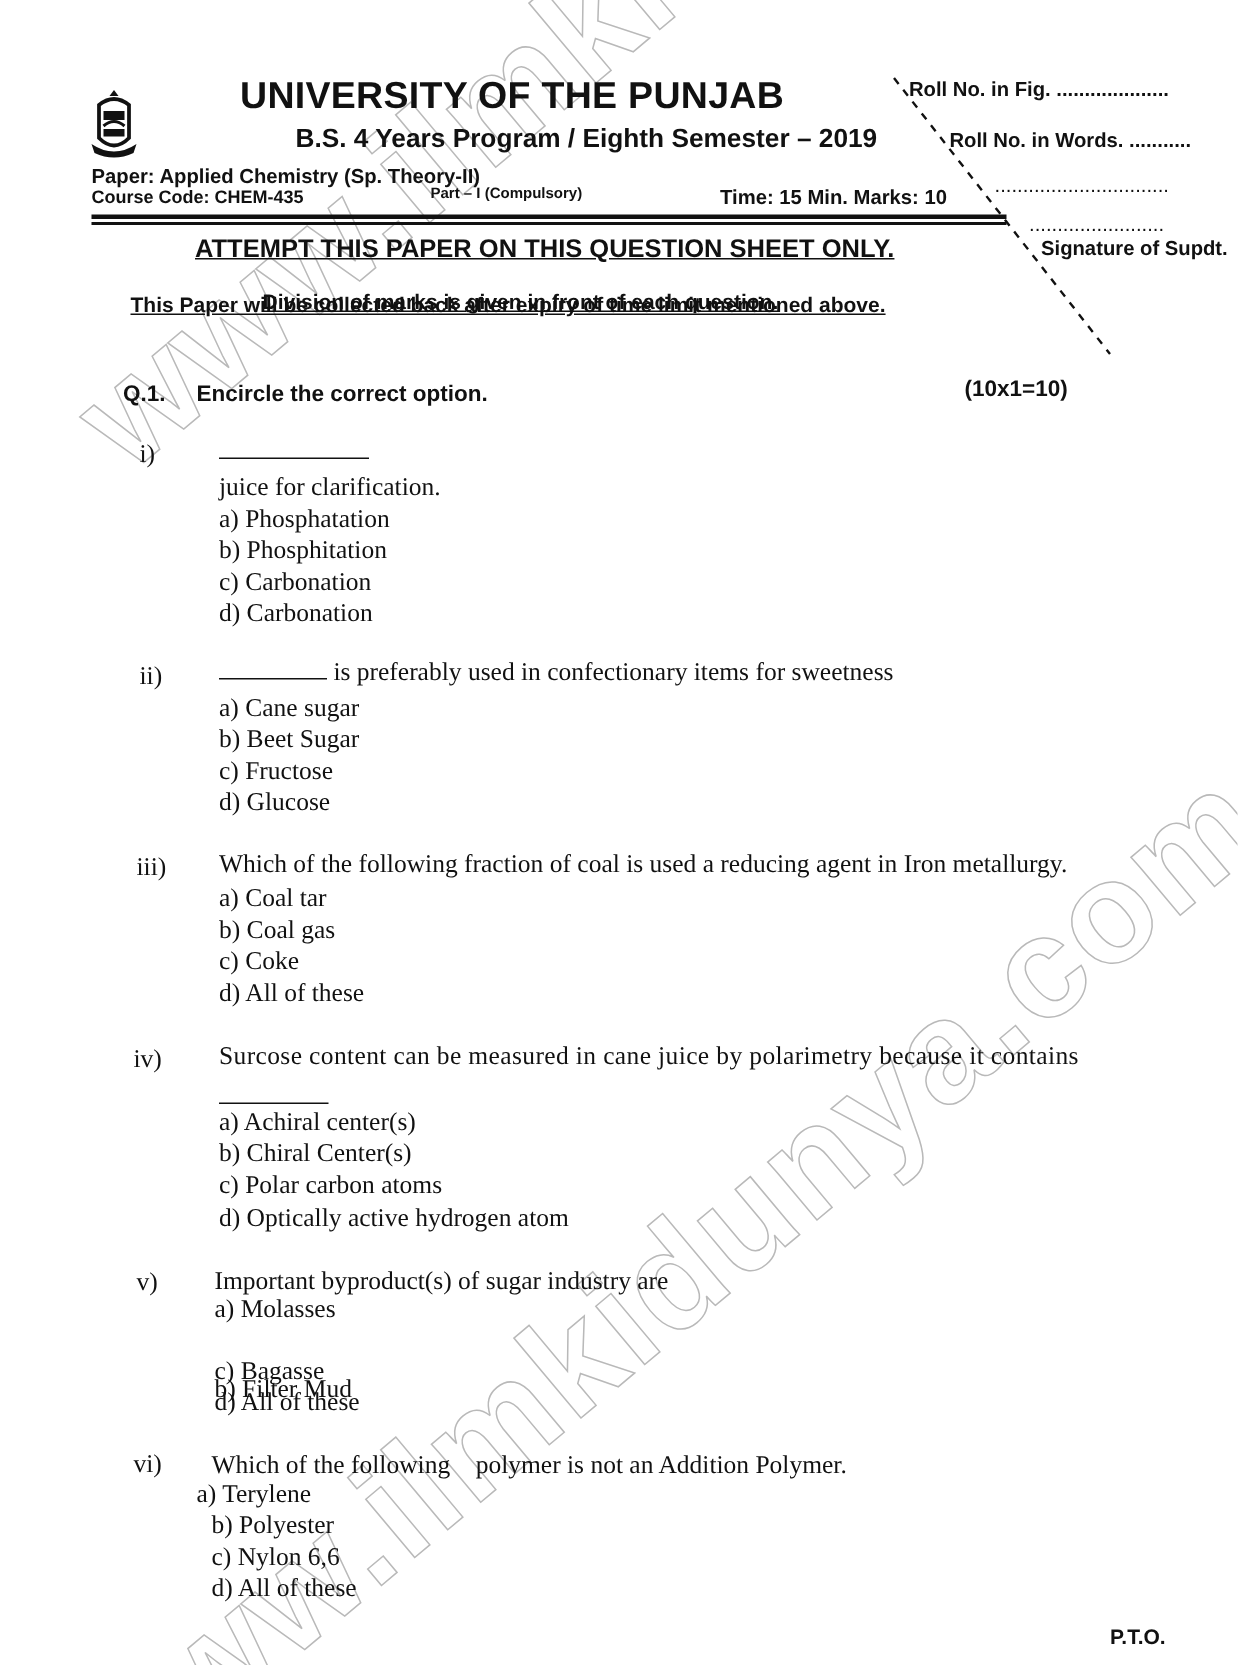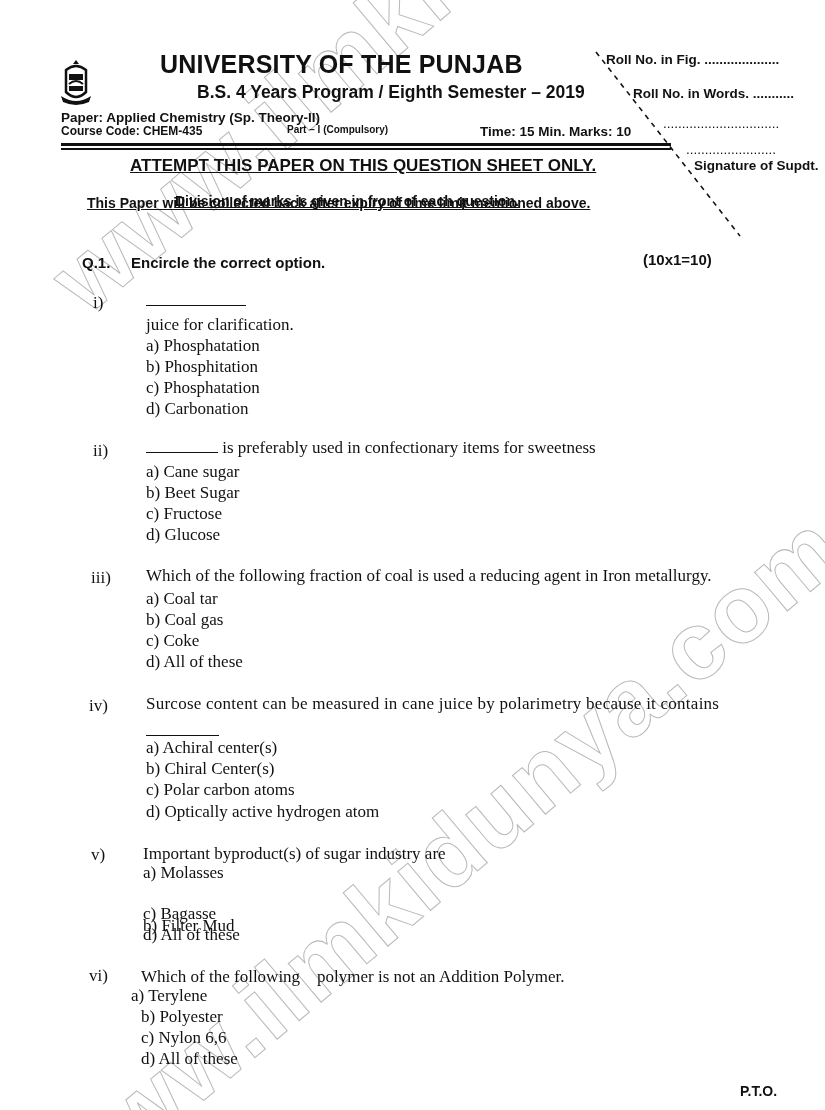--- a/index.html
+++ b/index.html
@@ -90,21 +90,21 @@
 <div class="abs sans q1text">Encircle the correct option.</div>
 <div class="abs sans q1marks">(10x1=10)</div>
 
 <div class="abs serif qnum" style="left:93px; top:293px;">i)</div>
 <div class="abs serif qtext" style="left:146px; top:291px;">
   <span class="blank" style="width:100px;"></span>
 </div>
 <div class="abs serif qtext" style="left:146px; top:315px;">juice for clarification.</div>
 <div class="abs serif opt" style="left:146px; top:336px;">a)  Phosphatation</div>
 <div class="abs serif opt" style="left:146px; top:357px;">b)  Phosphitation</div>
-<div class="abs serif opt" style="left:146px; top:378px;">c)  Phosphatation</div>
+<div class="abs serif opt" style="left:146px; top:378px;">c)  Carbonation</div>
 <div class="abs serif opt" style="left:146px; top:399px;">d)  Carbonation</div>
 
 <div class="abs serif qnum" style="left:93px; top:441px;">ii)</div>
 <div class="abs serif qtext" style="left:146px; top:438px;">
   <span class="blank" style="width:72px;"></span>
   <span>is preferably used in confectionary items for sweetness</span>
 </div>
 <div class="abs serif opt" style="left:146px; top:462px;">a)  Cane sugar</div>
 <div class="abs serif opt" style="left:146px; top:483px;">b)  Beet Sugar</div>
 <div class="abs serif opt" style="left:146px; top:504px;">c)  Fructose</div>

